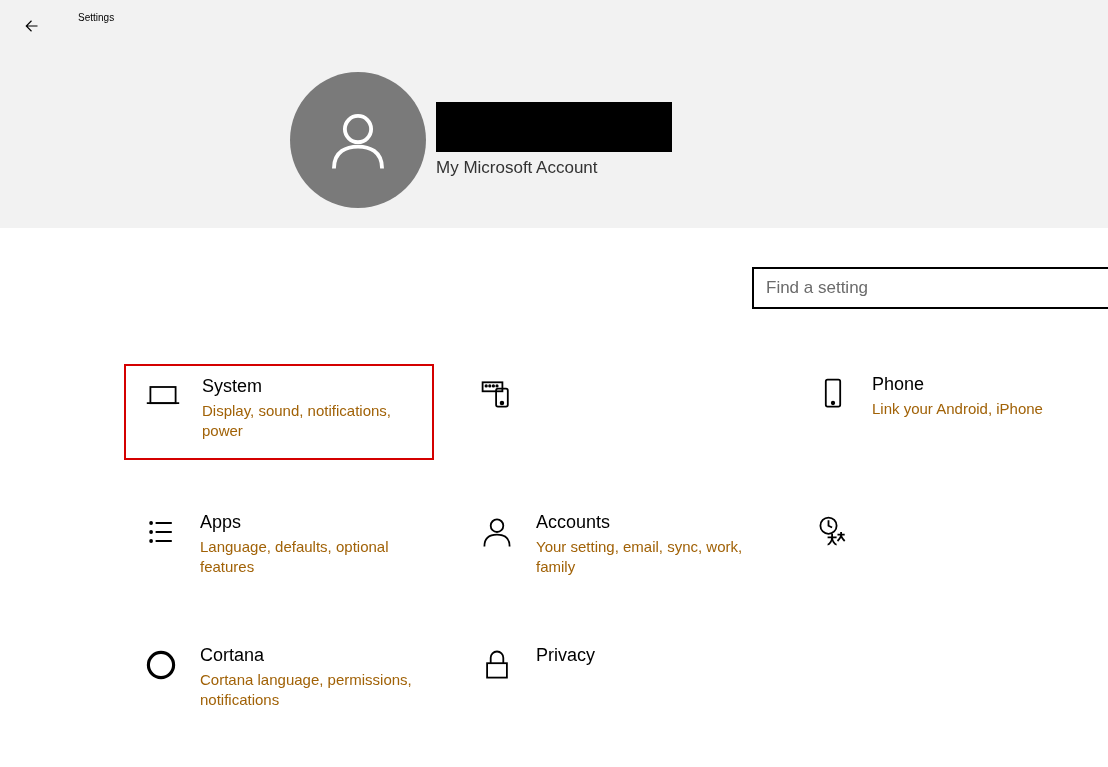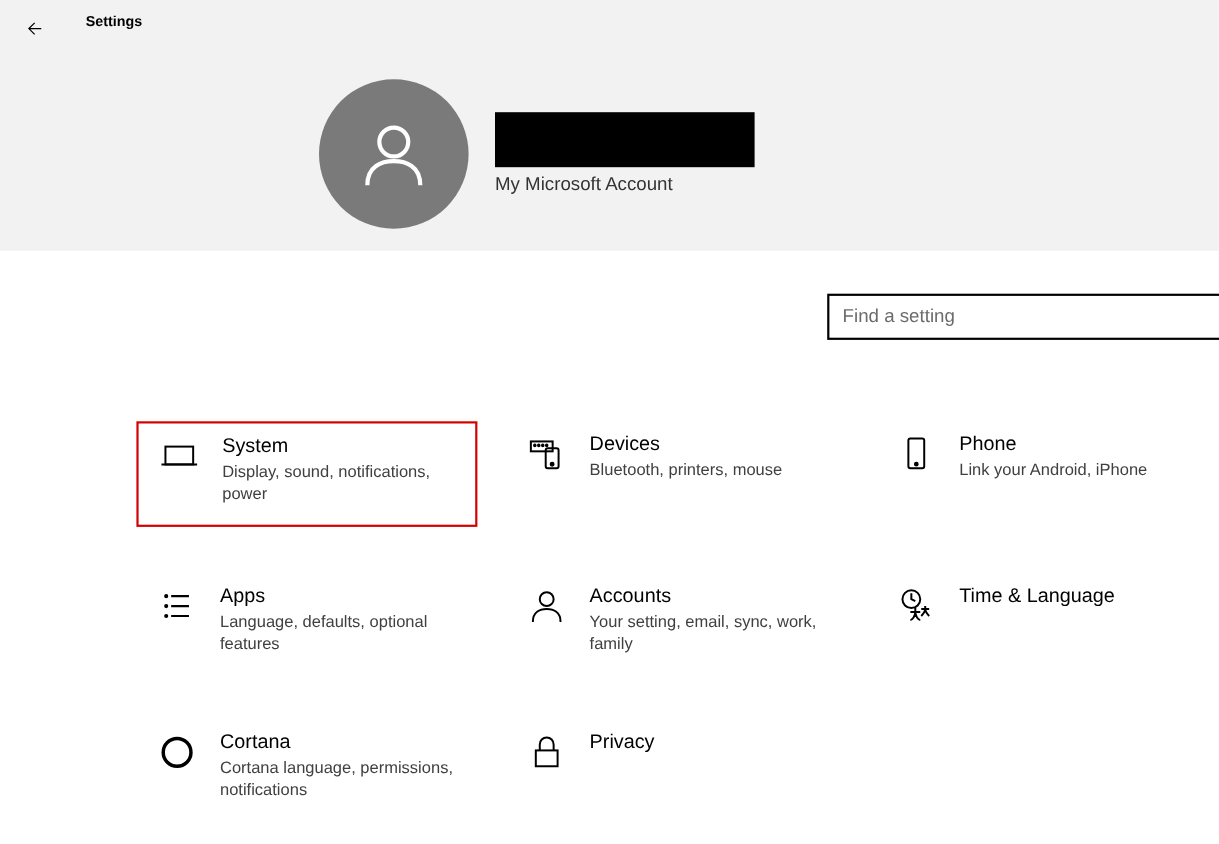--- a/index.html
+++ b/index.html
@@ -25,42 +25,42 @@
     cursor: pointer;
     display: flex;
     align-items: center;
     justify-content: center;
   }
   .back-btn svg { width: 18px; height: 18px; }
   .settings-title {
     position: absolute;
     top: 12px;
     left: 78px;
-    font-size: 13px;
-    font-weight: 700;
+    font-size: 10px;
+    font-weight: 400;
   }
   .profile {
     position: absolute;
     top: 72px;
     left: 290px;
     display: flex;
     align-items: center;
   }
   .avatar {
     width: 136px;
     height: 136px;
     border-radius: 50%;
     background: #7a7a7a;
     display: flex;
     align-items: center;
     justify-content: center;
   }
   .avatar svg { width: 70px; height: 70px; }
   .profile-text {
-    margin-left: 24px;
+    margin-left: 10px;
   }
   .redacted {
     width: 236px;
     height: 50px;
     background: #000;
     margin-bottom: 6px;
   }
   .ms-account {
     font-size: 17px;
     color: #333;
@@ -77,21 +77,21 @@
     height: 42px;
     border: 2px solid #000;
     font-size: 17px;
     padding: 0 12px;
     font-family: inherit;
     outline: none;
   }
   .search::placeholder { color: #6b6b6b; }
   .grid {
     position: absolute;
-    top: 383px;
+    top: 364px;
     left: 124px;
     width: 985px;
     display: grid;
     grid-template-columns: repeat(3, 310px);
     column-gap: 26px;
     row-gap: 42px;
   }
   .tile {
     display: flex;
     align-items: flex-start;
@@ -117,21 +117,21 @@
     flex: 1;
   }
   .tile-title {
     font-size: 18px;
     font-weight: 400;
     margin-bottom: 4px;
     color: #000;
   }
   .tile-desc {
     font-size: 15px;
-    color: #404040;
+    color: #a16207;
     line-height: 1.35;
   }
 </style>
 </head>
 <body>
 
 <div class="header">
   <div class="back-btn">
     <svg viewBox="0 0 24 24" fill="none" stroke="#000" stroke-width="1.5">
       <path d="M14 5 L7 12 L14 19 M7 12 L22 12"></path>
@@ -177,24 +177,20 @@
       <svg viewBox="0 0 40 40" fill="none" stroke="#000" stroke-width="2">
         <rect x="4" y="7" width="22" height="10"></rect>
         <circle cx="8" cy="11" r="0.8" fill="#000"></circle>
           <circle cx="12" cy="11" r="0.8" fill="#000"></circle>
           <circle cx="16" cy="11" r="0.8" fill="#000"></circle>
           <circle cx="20" cy="11" r="0.8" fill="#000"></circle>
         <rect x="19" y="14" width="13" height="20" rx="2"></rect>
         <circle cx="25.5" cy="30" r="1.5" fill="#000"></circle>
       </svg>
     </div>
-    <div class="tile-body">
-      <div class="tile-title">Devices</div>
-      <div class="tile-desc">Bluetooth, printers, mouse</div>
-    </div>
   </div>
 
   <div class="tile">
     <div class="tile-icon">
       <svg viewBox="0 0 40 40" fill="none" stroke="#000" stroke-width="2">
         <rect x="12" y="4" width="16" height="30" rx="2"></rect>
         <circle cx="20" cy="30" r="1.4" fill="#000"></circle>
       </svg>
     </div>
     <div class="tile-body">
@@ -236,21 +232,20 @@
   <div class="tile">
     <div class="tile-icon">
       <svg viewBox="0 0 40 40" fill="none" stroke="#000" stroke-width="2">
         <circle cx="15" cy="13" r="9"></circle>
         <path d="M15 7 L15 13 L19 15"></path>
         <path d="M14 26 L24 26 M19 22 L19 26 C19 30 16 34 14 34 M19 26 C19 30 22 34 24 34"></path>
         <path d="M25 23 L33 23 M29 20 L29 23 C29 26 26 29 25 30 M29 23 C29 26 32 29 33 30"></path>
       </svg>
     </div>
     <div class="tile-body">
-      <div class="tile-title">Time &amp; Language</div>
     </div>
   </div>
 
 
   <div class="tile">
     <div class="tile-icon">
       <svg viewBox="0 0 40 40" fill="none" stroke="#000" stroke-width="3.5">
         <circle cx="20" cy="20" r="14"></circle>
       </svg>
     </div>

